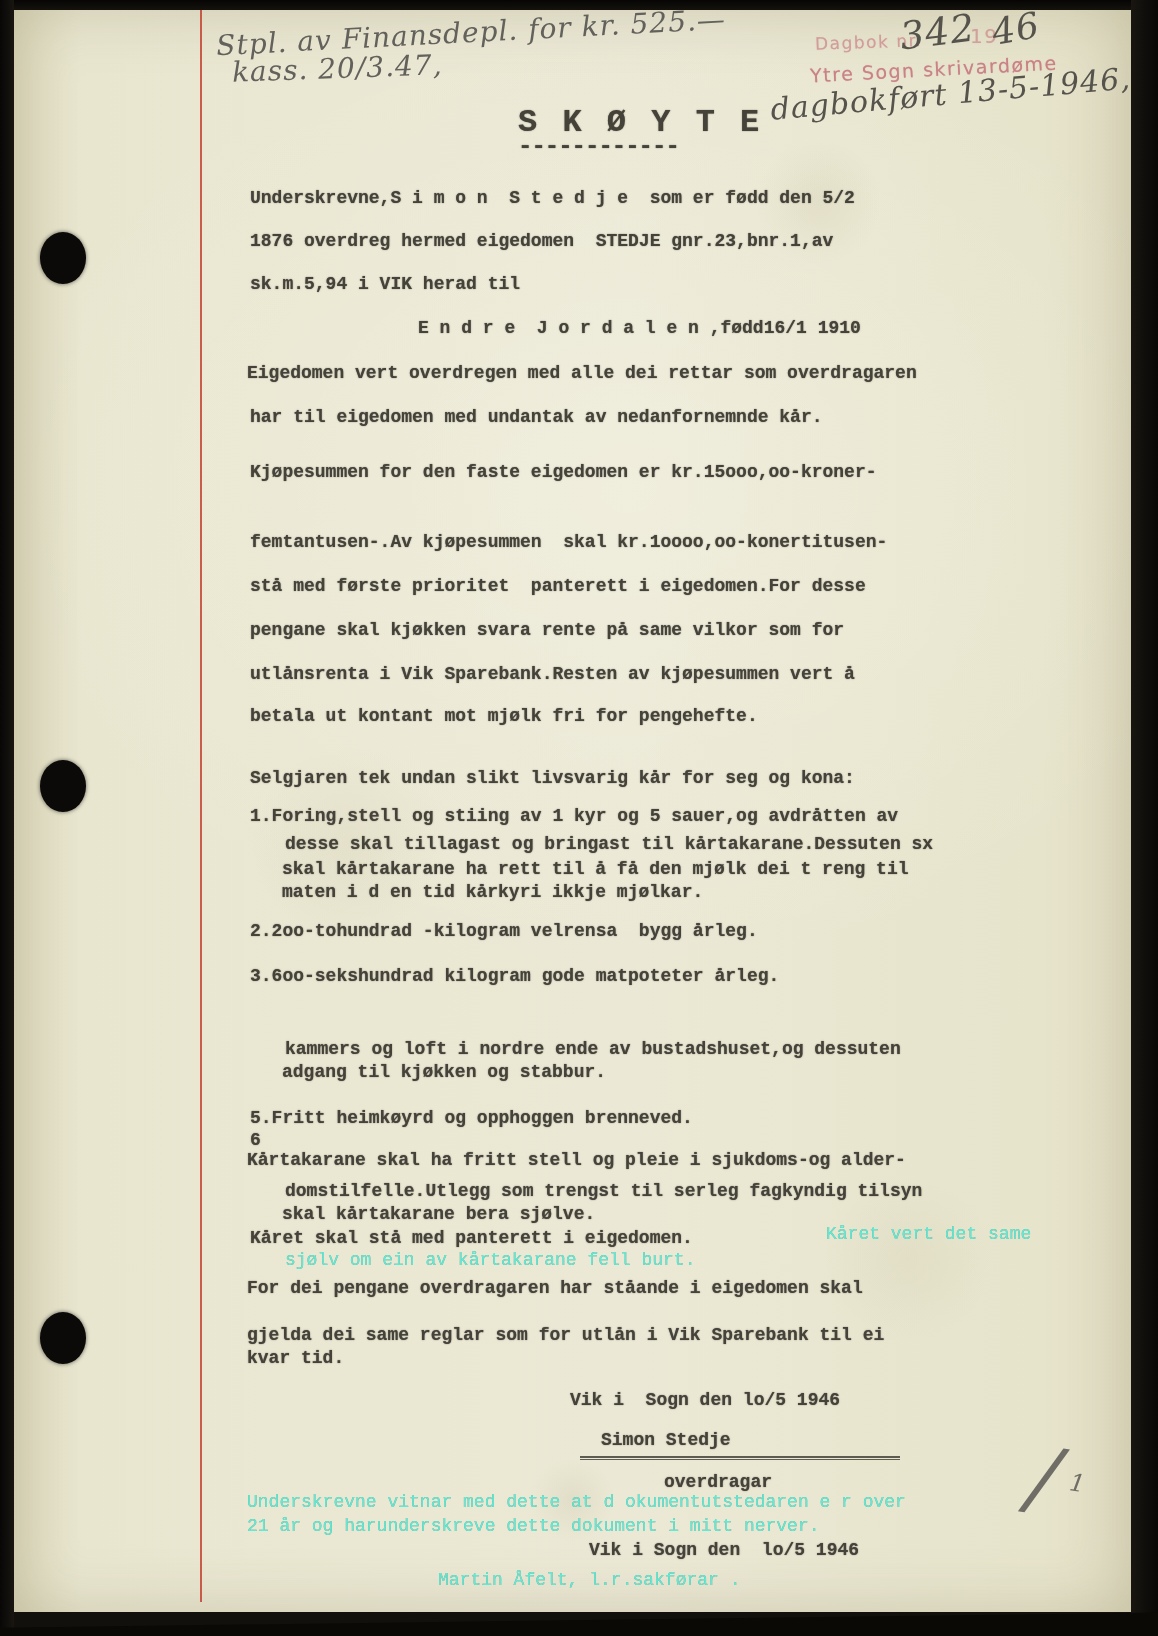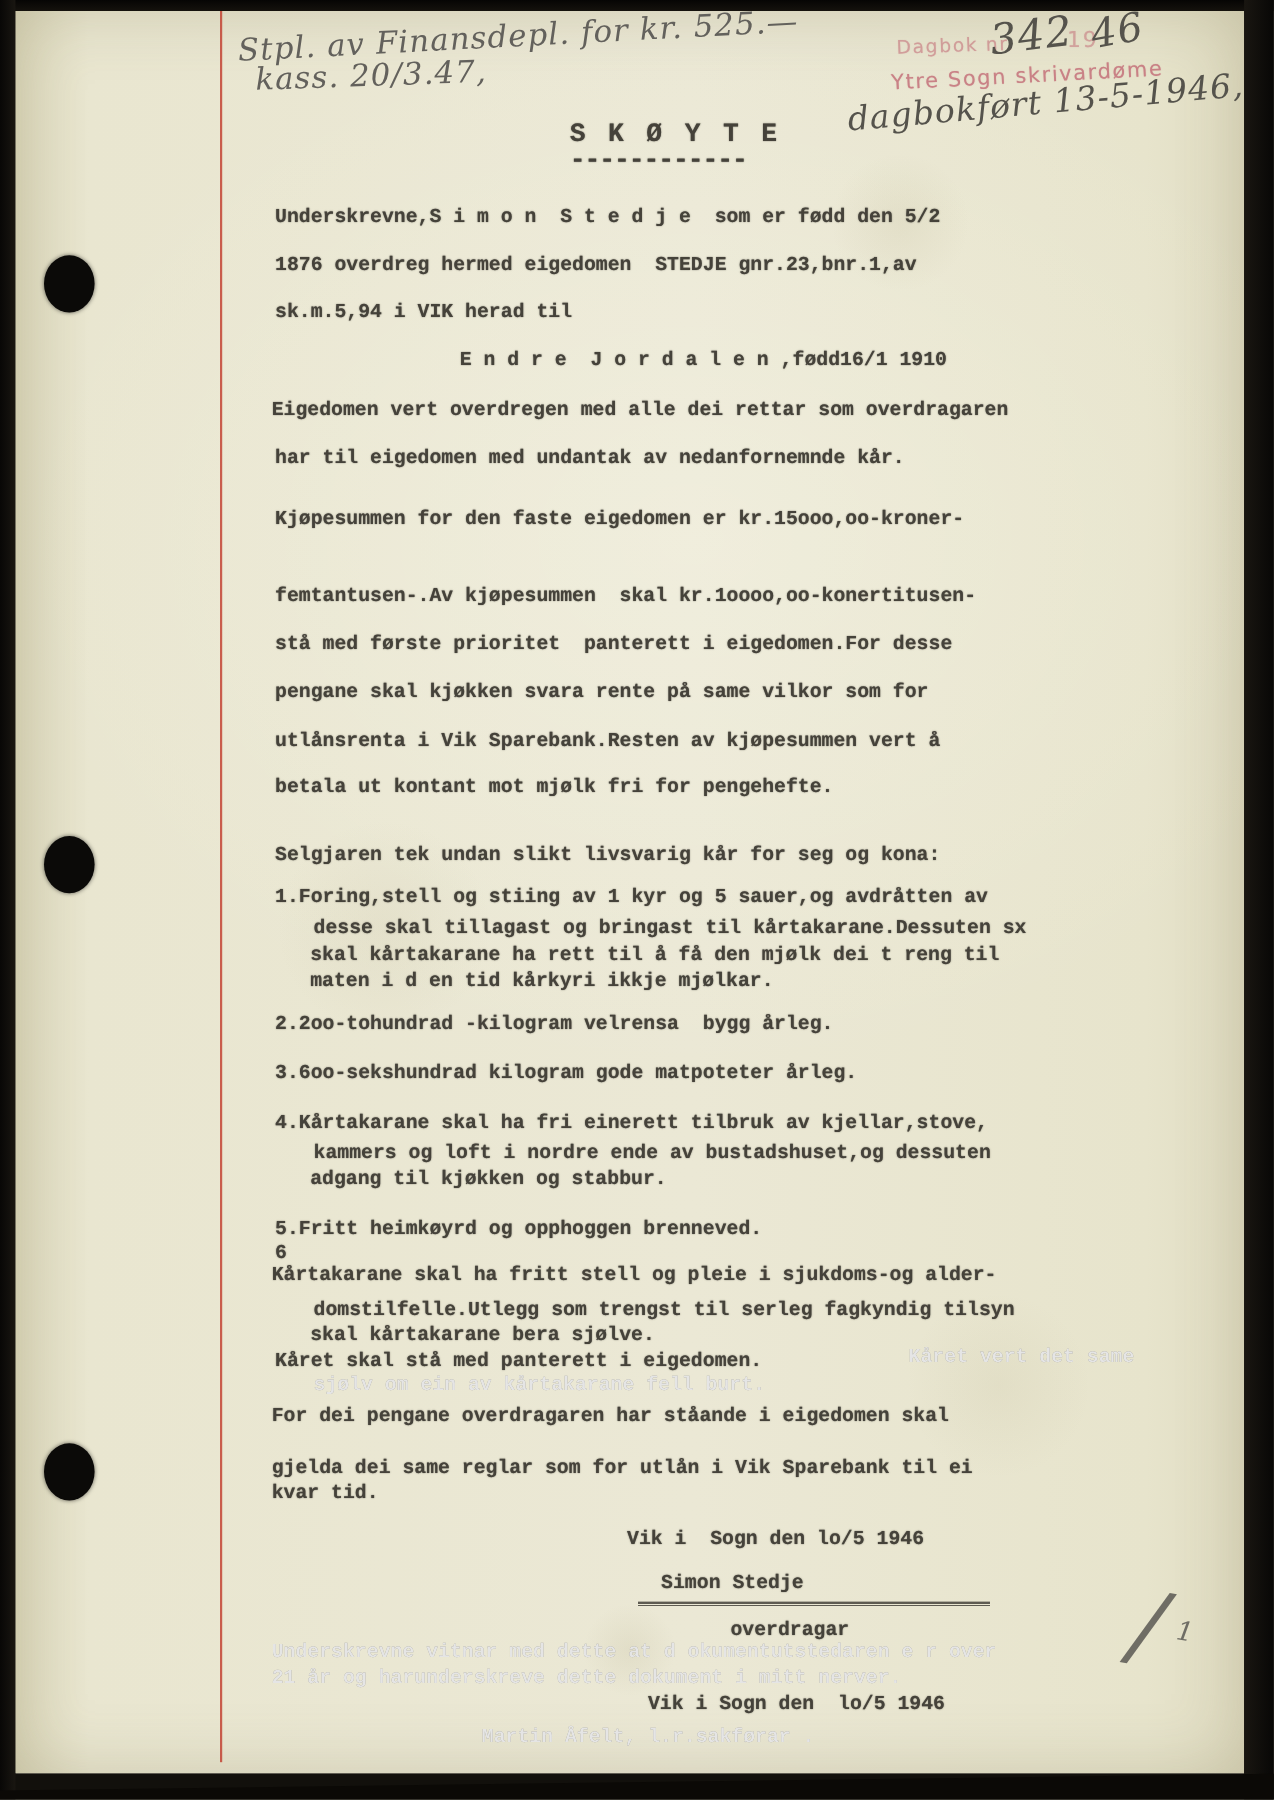--- a/index.html
+++ b/index.html
@@ -35,22 +35,22 @@
   
   .redline{position:absolute;left:200px;top:10px;height:1592px;width:2px;background:#c0392b;opacity:.8;}
   
   .hole{position:absolute;left:40px;width:46px;height:52px;border-radius:50%;background:#0b0a08;box-shadow:0 0 4px rgba(0,0,0,.6);}
   
   .t{
     position:absolute;font-size:18px;line-height:25px;color:#45423a;white-space:pre;
     font-weight:700;letter-spacing:0;
     text-shadow:0 0 1.3px rgba(69,66,58,.8);
   }
-  .sharp{font-weight:700;text-shadow:0 0 .4px rgba(62,59,51,.55);color:#e5e5e5;}
-  .title{letter-spacing:3px;font-size:24px;}
+  .sharp{font-weight:400;text-shadow:0 0 .4px rgba(62,59,51,.55);color:#5eead4;}
+  .title{letter-spacing:3px;font-size:32px;}
   .dashes{letter-spacing:-1px;font-size:24px;}
   
   .hand{
     position:absolute;font-family:"DejaVu Serif","Liberation Serif",serif;font-style:italic;
     color:#63615c;white-space:pre;font-weight:400;letter-spacing:1px;
   }
   
   .stamp{
     position:absolute;font-family:"DejaVu Sans","Liberation Sans",sans-serif;
     color:#c4717a;white-space:pre;letter-spacing:1.5px;opacity:.85;
@@ -108,21 +108,20 @@
     <div class="t" style="left:250px;top:766px">Selgjaren tek undan slikt livsvarig kår for seg og kona:</div>
 
     <div class="t" style="left:250px;top:804px">1.Foring,stell og stiing av 1 kyr og 5 sauer,og avdråtten av</div>
     <div class="t" style="left:285px;top:832px">desse skal tillagast og bringast til kårtakarane.Dessuten sx</div>
     <div class="t" style="left:282px;top:857px">skal kårtakarane ha rett til å få den mjølk dei t reng til</div>
     <div class="t" style="left:282px;top:880px">maten i d en tid kårkyri ikkje mjølkar.</div>
 
     <div class="t" style="left:250px;top:919px">2.2oo-tohundrad -kilogram velrensa  bygg årleg.</div>
     <div class="t" style="left:250px;top:964px">3.6oo-sekshundrad kilogram gode matpoteter årleg.</div>
 
-    <div class="t" style="left:250px;top:1009px">4.Kårtakarane skal ha fri einerett tilbruk av kjellar,stove,</div>
     <div class="t" style="left:285px;top:1037px">kammers og loft i nordre ende av bustadshuset,og dessuten</div>
     <div class="t" style="left:282px;top:1060px">adgang til kjøkken og stabbur.</div>
 
     <div class="t" style="left:250px;top:1106px">5.Fritt heimkøyrd og opphoggen brenneved.</div>
     <div class="t" style="left:250px;top:1128px">6</div>
     <div class="t" style="left:247px;top:1148px">Kårtakarane skal ha fritt stell og pleie i sjukdoms-og alder-</div>
     <div class="t" style="left:285px;top:1179px">domstilfelle.Utlegg som trengst til serleg fagkyndig tilsyn</div>
     <div class="t" style="left:282px;top:1202px">skal kårtakarane bera sjølve.</div>
 
     <div class="t" style="left:250px;top:1226px">Kåret skal stå med panterett i eigedomen.</div>

